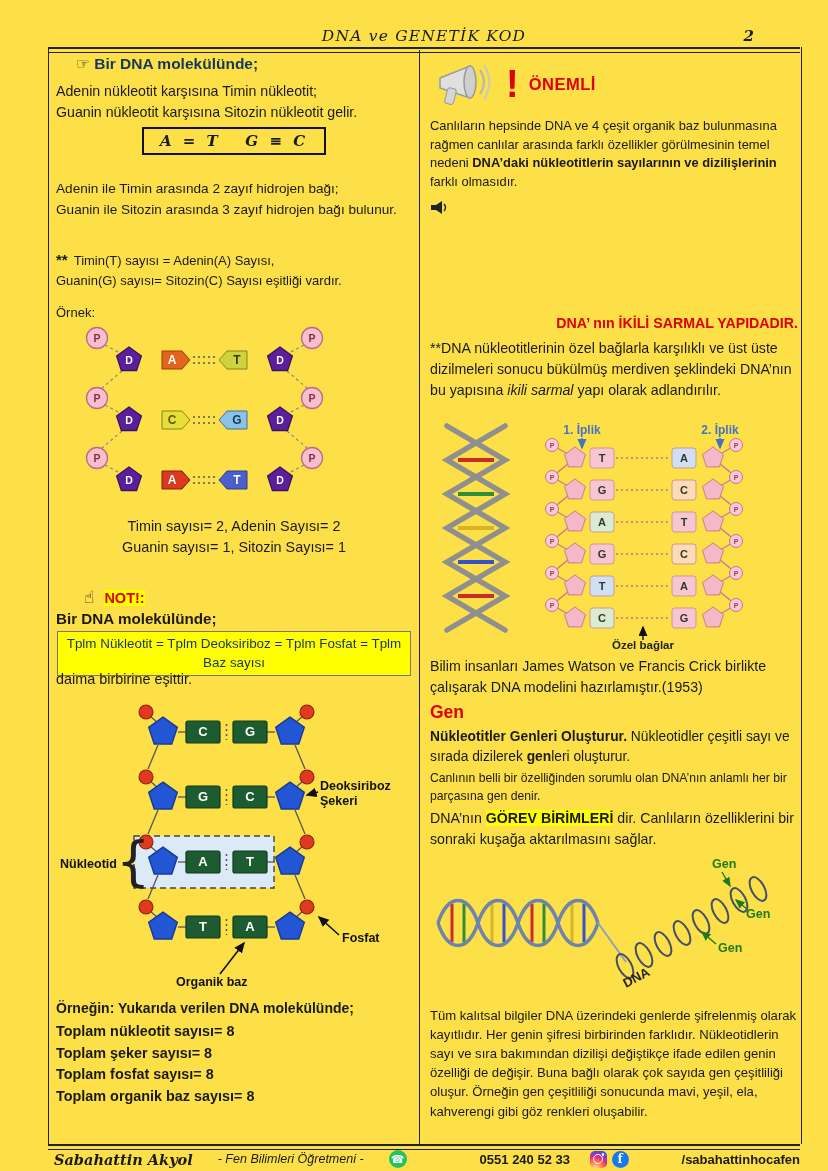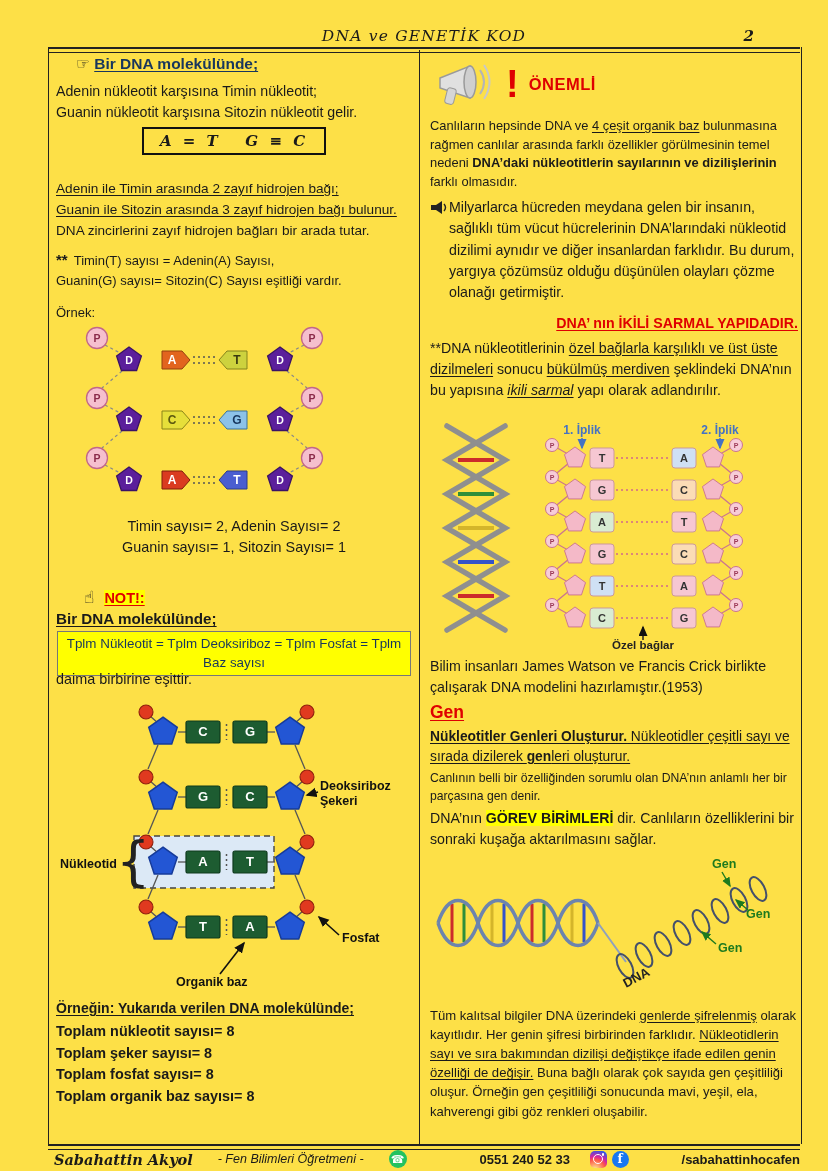--- a/index.html
+++ b/index.html
@@ -1,18 +1,18 @@
 <!DOCTYPE html>
 <html><head>
 <meta charset="utf-8">
 <style>
   html,body{margin:0;padding:0;background:#fff;}
   .page{position:relative;width:828px;height:1171px;background:#fde047;overflow:hidden;
         font-family:"Liberation Sans",sans-serif;color:#1a1a1a;}
-  .u{text-decoration:underline;text-underline-offset:2px;}
+  .u{text-underline-offset:2px;}
   .b{font-weight:bold;}
   .i{font-style:italic;}
   .red{color:#df0000;}
   .navy{color:#17365d;}
   .hl{background:#ffff00;}
   .glyph{font-family:"DejaVu Sans",sans-serif;}
   svg{font-family:"Liberation Sans",sans-serif;}
 
   
   #header-title{position:absolute;top:27px;left:48px;width:752px;text-align:center;
@@ -156,21 +156,20 @@
     <div>Guanin nükleotit karşısına Sitozin nükleotit gelir.</div>
   </div>
 
   <div id="lb-formula">
     <span class="fbox">A = T   G ≡ C</span>
   </div>
 
   <div id="lb-hbond">
     <div class="u">Adenin ile Timin arasında 2 zayıf hidrojen bağı;</div>
     <div class="u">Guanin ile Sitozin arasında 3 zayıf hidrojen bağı bulunur.</div>
-    <div>DNA zincirlerini zayıf hidrojen bağları bir arada tutar.</div>
   </div>
 
   <div id="lb-equal">
     <div><span class="stars">**</span><span>Timin(T) sayısı = Adenin(A) Sayısı,</span></div>
     <div>Guanin(G) sayısı= Sitozin(C) Sayısı eşitliği vardır.</div>
   </div>
 
   <div id="lb-ornek">Örnek:</div>
 
   <svg id="lb-diag1" width="300" height="192">
@@ -369,21 +368,20 @@
     <span>Canlıların hepsinde DNA ve </span><span class="u">4 çeşit organik baz</span><span> bulunmasına rağmen canlılar arasında farklı özellikler görülmesinin temel nedeni </span><span class="b">DNA’daki nükleotitlerin sayılarının ve dizilişlerinin</span><span> farklı olmasıdır.</span>
   </div>
 
   <div id="rb-p2">
     <span class="spk">
       <svg width="17" height="15">
           <polygon points="1,5 6,5 12,1 12,14 6,10 1,10" fill="#222"></polygon>
           <path d="M14,4 Q17,7.5 14,11" stroke="#222" stroke-width="1.4" fill="none"></path>
         </svg>
     </span>
-    <span>Milyarlarca hücreden meydana gelen bir insanın, sağlıklı tüm vücut hücrelerinin DNA’larındaki nükleotid dizilimi aynıdır ve diğer insanlardan farklıdır. Bu durum, yargıya çözümsüz olduğu düşünülen olayları çözme olanağı getirmiştir.</span>
   </div>
 
   <div id="rb-sarmal">
     <span class="red b u">DNA’ nın İKİLİ SARMAL YAPIDADIR.</span>
   </div>
 
   <div id="rb-p3">
     <span>**DNA nükleotitlerinin </span><span class="u">özel bağlarla karşılıklı ve üst üste dizilmeleri</span><span> sonucu </span><span class="u">bükülmüş merdiven</span><span> şeklindeki DNA’nın bu yapısına </span><span class="u i">ikili sarmal</span><span> yapı olarak adlandırılır.</span>
   </div>
 

